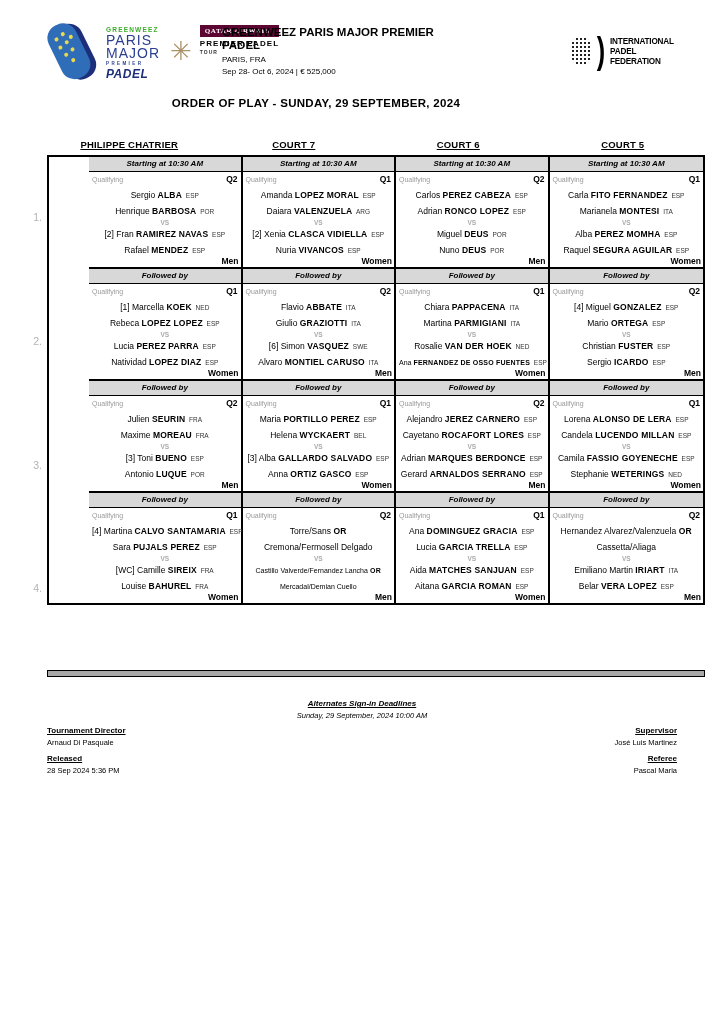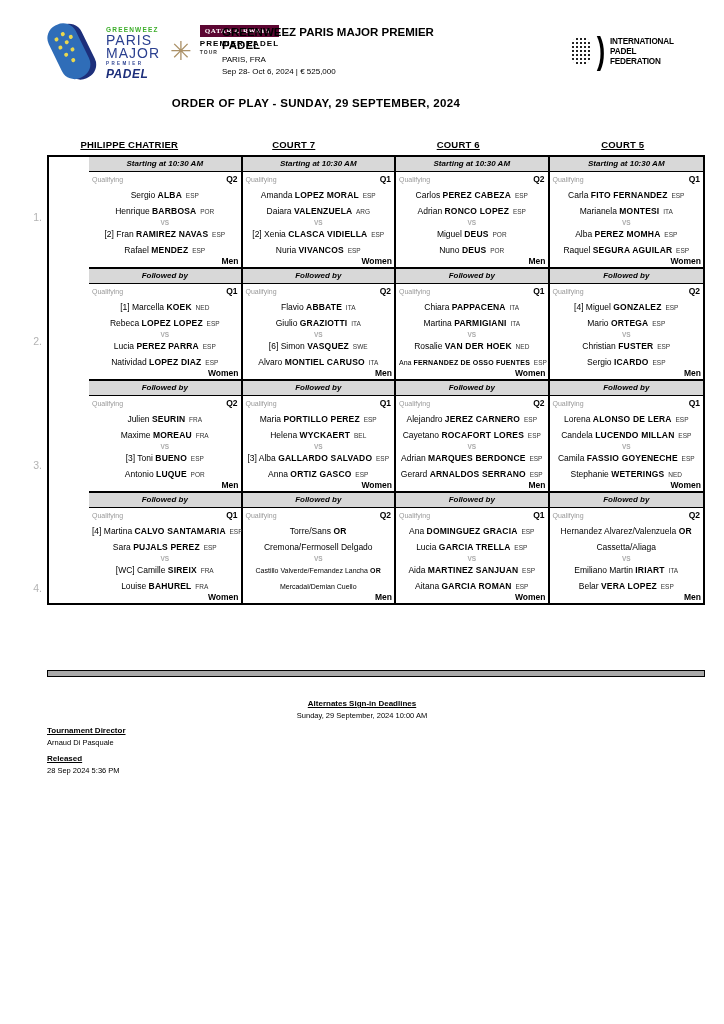--- a/index.html
+++ b/index.html
@@ -58,21 +58,21 @@
   .player-line .pre { font-weight:normal; }
   .player-line .last { font-weight:800; letter-spacing:0.2px; }
   .player-line .nat { font-size:6.5px; color:#333; padding-left:2px; }
   .vs-label { font-size:6.5px; color:#aaa; line-height:8px; font-weight:bold; }
   .category-label { position:absolute; right:2px; bottom:1px; font-size:8.5px; font-weight:bold;padding-left:36px; }
   .row-number { position:absolute; left:26px; color:#b3b3b3; font-size:10.5px; width:16px; text-align:right; }
   
   .banner { position:absolute; left:47px; top:670px; width:658px; background:#a9a9a9;
       border:1px solid #000; text-align:center; padding:2px 0 3px 0; }
   .banner div { font-size:7.5px; font-weight:bold; line-height:10px; }
-  .alternates { position:absolute; left:0; width:724px; top:699px; text-align:center; }
+  .alternates { position:absolute; left:0; width:724px; top:699px; text-align:center;font-style:italic; }
   .alt-title { font-size:8px; font-weight:bold; text-decoration:underline; }
   .alt-value { font-size:7.5px; margin-top:3px; }
   .footer-left { position:absolute; left:47px; top:726px; }
   .footer-right { position:absolute; right:47px; top:726px; text-align:right; }
   .f-label { font-size:8px; font-weight:bold; text-decoration:underline; margin-top:7px; }
   .f-label:first-child { margin-top:0; }
   .f-value { font-size:7.5px; margin-top:3px; }
 </style>
 </head>
 <body>
@@ -385,21 +385,21 @@
           <div class="slot-bar">Followed by</div>
           <div class="match-body">
             <div class="match-top">
               <div class="round-label">Qualifying</div>
               <div class="match-no">Q1</div>
             </div>
             <div class="teams">
               <div class="player-line"><span class="first">Ana </span><span class="last">DOMINGUEZ GRACIA</span><span class="nat"> ESP</span></div>
               <div class="player-line"><span class="first">Lucia </span><span class="last">GARCIA TRELLA</span><span class="nat"> ESP</span></div>
               <div class="vs-label">VS</div>
-              <div class="player-line"><span class="first">Aida </span><span class="last">MARTINEZ SANJUAN</span><span class="nat"> ESP</span></div>
+              <div class="player-line"><span class="first">Aida </span><span class="last">MATCHES SANJUAN</span><span class="nat"> ESP</span></div>
               <div class="player-line"><span class="first">Aitana </span><span class="last">GARCIA ROMAN</span><span class="nat"> ESP</span></div>
             </div>
             <div class="category-label">Women</div>
           </div>
         </div>
         <div class="cell">
           <div class="slot-bar">Followed by</div>
           <div class="match-body">
             <div class="match-top">
               <div class="round-label">Qualifying</div>
@@ -424,18 +424,24 @@
     <div class="alt-title">Alternates Sign-in Deadlines</div>
     <div class="alt-value">Sunday, 29 September, 2024 10:00 AM</div>
   </div>
 
   <div class="footer-left">
     <div class="f-label">Tournament Director</div>
     <div class="f-value">Arnaud Di Pasquale</div>
     <div class="f-label">Released</div>
     <div class="f-value">28 Sep 2024  5:36 PM</div>
   </div>
+  <div class="footer-right">
+    <div class="f-label">Supervisor</div>
+    <div class="f-value">José Luis Martinez</div>
+    <div class="f-label">Referee</div>
+    <div class="f-value">Pascal Maria</div>
+  </div>
 
 <div class="row-number" style="top: 211px;">1.</div>
     <div class="row-number" style="top: 335px;">2.</div>
     <div class="row-number" style="top: 459px;">3.</div>
     <div class="row-number" style="top: 582px;">4.</div>
   </div>
 
 </body></html>

